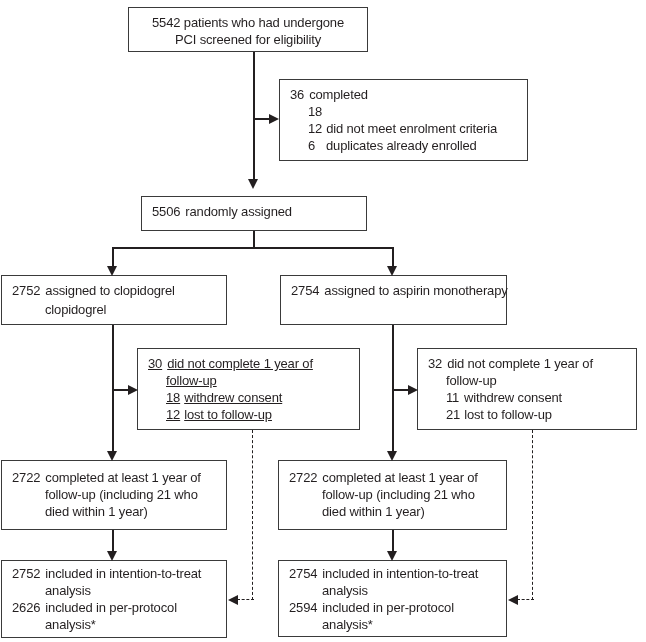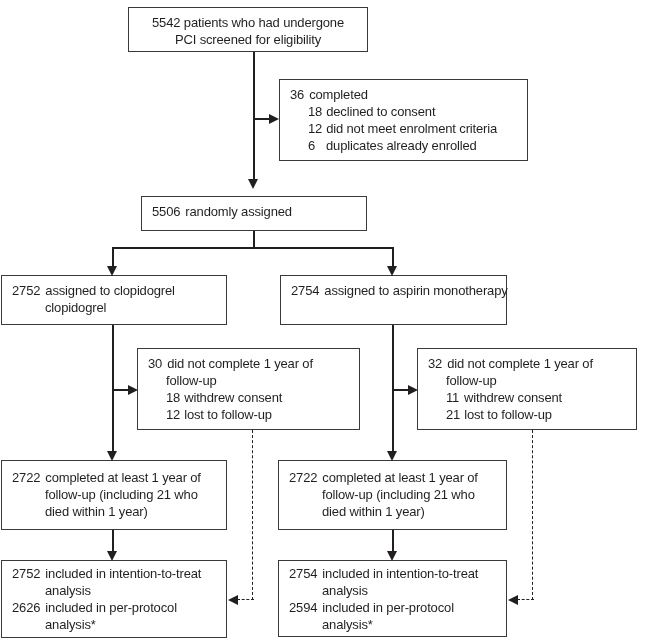--- a/index.html
+++ b/index.html
@@ -16,21 +16,21 @@
     overflow:hidden;
   }
   .box{
     position:absolute;
     box-sizing:border-box;
     background:#ffffff;
     border:1.5px solid #3a3a3a;
     padding:6px 10px;
     z-index:2;
   }
-  .vcenter{display:flex;flex-direction:column;justify-content:flex-start;}
+  .vcenter{display:flex;flex-direction:column;justify-content:space-between;}
   .center-text{text-align:center;}
   .row{display:flex;align-items:flex-start;white-space:nowrap;}
   .n{flex:none;box-sizing:border-box;padding-right:5px;}
   .b4 .n{min-width:33px;}
   .b4 .cont{padding-left:33px;}
   .b2 .n{min-width:18px;}
   .b2 .cont{padding-left:18px;}
   .b2 .sub .n{margin-left:18px;min-width:18px;padding-right:4px;}
   
   .vl{position:absolute;width:1.8px;background:#231f20;z-index:1;}
@@ -91,21 +91,20 @@
     <div>PCI screened for eligibility</div>
   </div>
 
   <div class="box b2" style="left:279px;top:79px;width:249px;height:82px;">
     <div class="row">
       <span class="n">36</span>
       <span class="t">completed</span>
     </div>
     <div class="row sub">
       <span class="n">18</span>
-      <span class="t">declined to consent</span>
     </div>
     <div class="row sub">
       <span class="n">12</span>
       <span class="t">did not meet enrolment criteria</span>
     </div>
     <div class="row sub">
       <span class="n">6</span>
       <span class="t">duplicates already enrolled</span>
     </div>
   </div>
@@ -127,21 +126,21 @@
     </div>
   </div>
 
   <div class="box b4 vcenter" style="left:280px;top:275px;width:227px;height:50px;">
     <div class="row">
       <span class="n">2754</span>
       <span class="t">assigned to aspirin monotherapy</span>
     </div>
   </div>
 
-  <div class="box b2" style="left:137px;top:348px;width:223px;height:82px;">
+  <div class="box b2" style="left:137px;top:348px;width:223px;height:82px;text-decoration:underline;">
     <div class="row">
       <span class="n">30</span>
       <span class="t">did not complete 1 year of</span>
     </div>
     <div class="row cont">
       <span class="t">follow-up</span>
     </div>
     <div class="row sub">
       <span class="n">18</span>
       <span class="t">withdrew consent</span>

